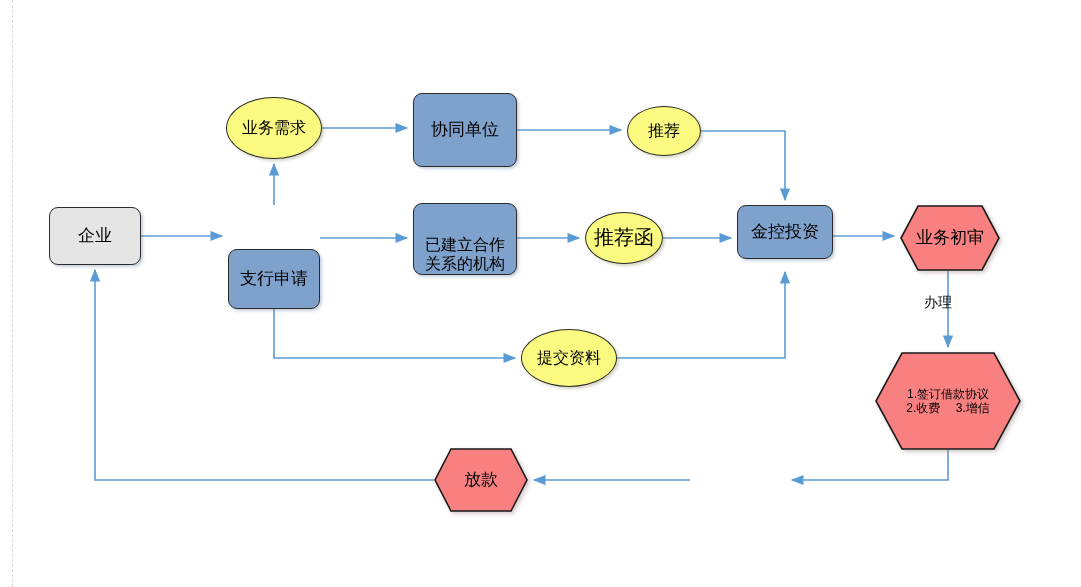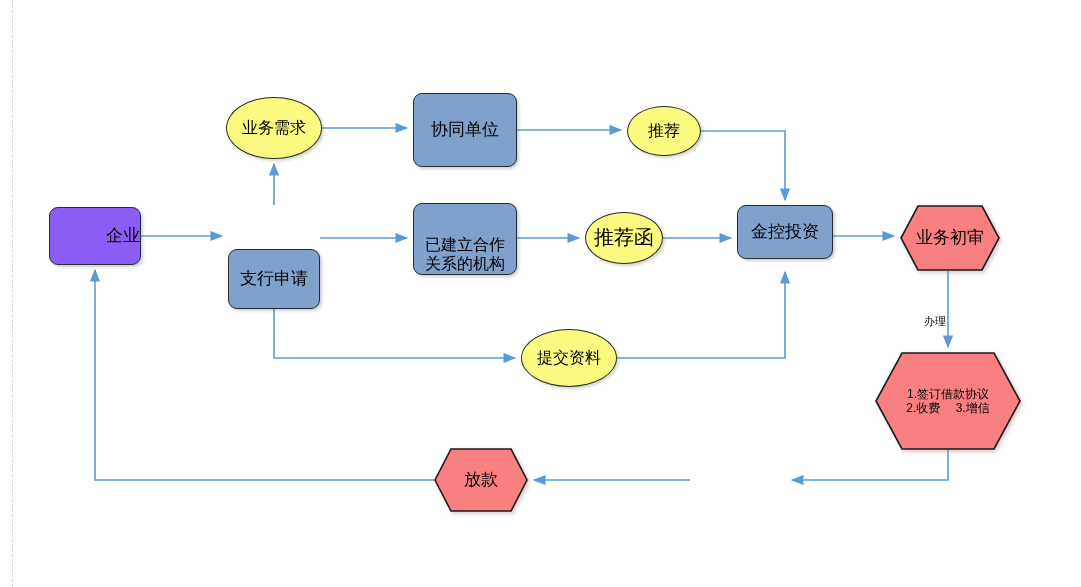--- a/index.html
+++ b/index.html
@@ -101,21 +101,21 @@
       <path d="M274,265 L274,358 L515,358"></path>
       <path d="M617,358 L785,358 L785,272"></path>
       <path d="M833,236 L894,236"></path>
       <path d="M948,271 L948,347"></path>
       <path d="M948,450 L948,480 L792,480"></path>
       <path d="M690,480 L534,480"></path>
       <path d="M434,480 L95,480 L95,270"></path>
     </g>
   </svg>
 
-  <div class="node node-rect" style="left:49px; top:207px; width:92px; height:58px; background:#8b5cf6; font-size:17px;justify-content:flex-end;">
+  <div class="node node-rect" style="left:49px; top:207px; width:92px; height:58px; background:#e5e5e5; font-size:17px;">
     <span class="label">企业</span>
   </div>
 
   <div class="node node-rect" style="left:228px; top:205px; width:92px; height:60px; background:#7FA2CC; font-size:17px;margin-top:44px;">
     <span class="label">支行申请</span>
   </div>
 
   <div class="node node-ellipse" style="left:226px; top:97px; width:96px; height:62px; background:#FAFA80; font-size:16px;">
     <span class="label">业务需求</span>
   </div>
@@ -145,21 +145,21 @@
     <span class="label">金控投资</span>
   </div>
 
   <div class="node node-hex" style="left:900px; top:205px; width:100px; height:66px; font-size:17px;">
     <svg class="hexbg" viewBox="0 0 100 66" preserveAspectRatio="none">
       <polygon points="18,1 82,1 99,33 82,65 18,65 1,33" fill="#F98080" stroke="#1a1a1a" stroke-width="1.6"></polygon>
     </svg>
     <span class="label">业务初审</span>
   </div>
 
-  <div class="edge-label" style="left:924px; top:294px; font-size:11px;margin-top:20px;">
+  <div class="edge-label" style="left:924px; top:294px; font-size:14px;">
     <span>办理</span>
   </div>
 
   <div class="node node-hex" style="left:875px; top:352px; width:146px; height:98px; font-size:12px;">
     <svg class="hexbg" viewBox="0 0 146 98" preserveAspectRatio="none">
       <polygon points="27,1 119,1 145,49 119,97 27,97 1,49" fill="#F98080" stroke="#1a1a1a" stroke-width="1.6"></polygon>
     </svg>
     <span class="label">1.签订借款协议
 2.收费　 3.增信</span>
   </div>

